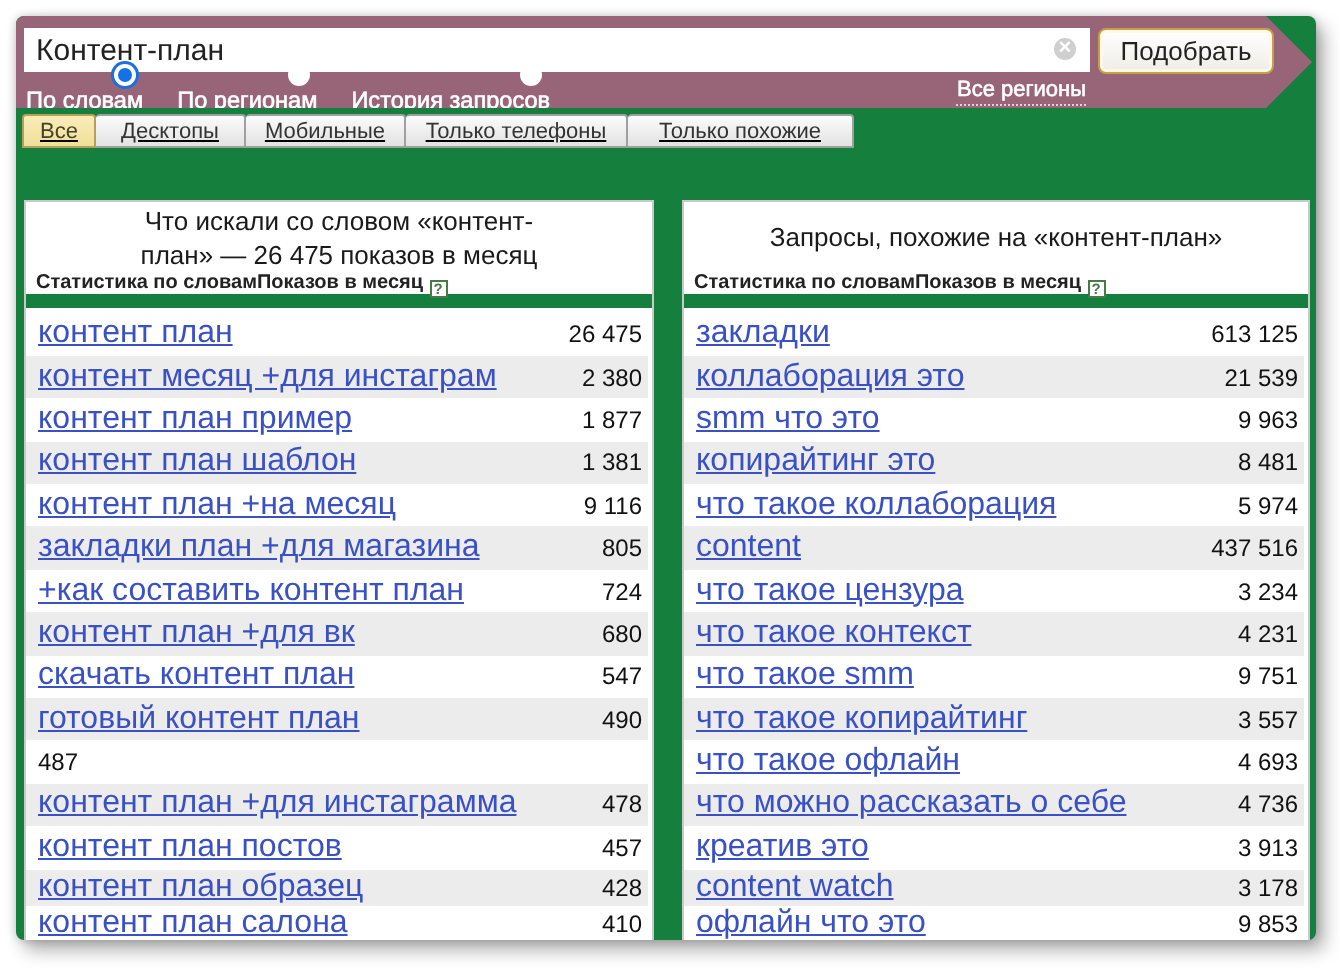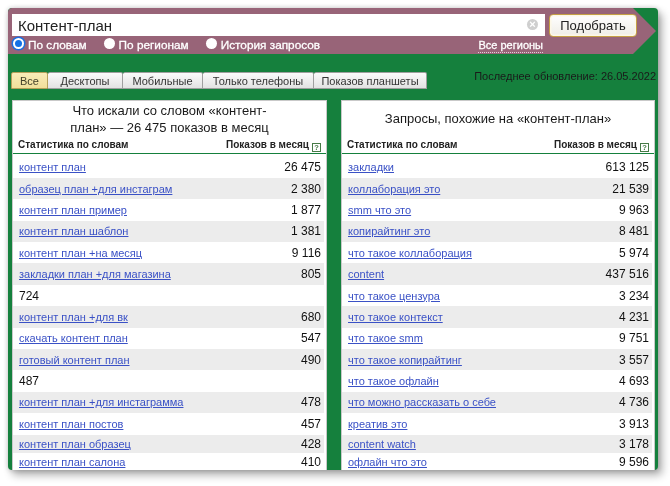--- a/index.html
+++ b/index.html
@@ -40,38 +40,38 @@
     background:linear-gradient(#ffffff, #efede6);
     box-shadow: inset 0 0 0 1.5px #fdf8e7;
     font-family:"Liberation Sans", sans-serif;
     font-size:13px; color:#222; cursor:pointer;
   }
   .radio-row {
     position:absolute; left:5px; top:28px; height:17px; right:0;
     display:flex; align-items:center;
     color:#ffffff; font-size:11.8px; -webkit-text-stroke:0.3px #ffffff;
   }
-  .radio-item { display:flex; align-items:flex-start; margin-right:17px; cursor:pointer; }
+  .radio-item { display:flex; align-items:flex-end; margin-right:17px; cursor:pointer;flex-direction:column; }
   .radio-circle {
     width:11px; height:11px; border-radius:50%; background:#ffffff; margin-right:4px;
     position:relative;
   }
   .radio-circle.checked { box-shadow: 0 0 0 1.5px #1d6fe0; }
   .radio-circle.checked:before {
     content:""; position:absolute; left:2px; top:2px; width:7px; height:7px;
     border-radius:50%; background:#1472e6;
   }
   .all-regions {
     position:absolute; right:113px; top:31px;
     color:#ffffff; font-size:11px; -webkit-text-stroke:0.3px #ffffff;
     border-bottom:1px dotted #e3d0da; cursor:pointer; line-height:13px;
   }
 
   
-  .tabs { position:absolute; left:3px; top:64px; height:18px; display:flex; }
+  .tabs { position:absolute; left:3px; top:49px; height:18px; display:flex;text-decoration:underline; }
   .tab {
     height:17px; border:1px solid #9f9f9f; border-left:none;
     background:linear-gradient(#fbfbfb, #e2e2e2);
     font-size:11px; color:#333; display:flex; align-items:center; justify-content:center;
     border-radius:2px 2px 0 0; cursor:pointer;
   }
   .tab:first-child { border-left:1px solid #9f9f9f; }
   .tab:nth-child(1) { width:37px; }
   .tab:nth-child(2) { width:75px; }
   .tab:nth-child(3) { width:80px; }
@@ -90,38 +90,38 @@
     position:absolute; top:92px; height:372px; width:315px;
     border:1px solid #c9c9c9; background:#ffffff;
   }
   .col-box.left  { left:4px; }
   .col-box.right { left:333px; width:314px; }
   .col-title {
     height:37px; display:flex; flex-direction:column; align-items:center; justify-content:center;
     font-size:13px; color:#1a1a1a; line-height:16.5px; text-align:center;
   }
   .col-head {
-    height:16px; display:flex; align-items:center; justify-content:space-between;
-    border-bottom:1px solid #15803d; padding:0 5px 2px 5px;
+    height:16px; display:flex; align-items:center; 
+    border-bottom:7px solid #15803d; padding:0 5px 2px 5px;
     font-size:10px; font-weight:bold; color:#222;
   }
   .col-head .right-part { display:flex; align-items:center; }
   .help-icon {
     width:9px; height:9px; border:1px solid #467a46; margin-left:3px;
     font-size:7.5px; line-height:7px; font-weight:bold; color:#467a46; text-align:center;
     background:#fff; cursor:pointer; position:relative; top:2.5px;
   }
   .rows { margin-right:2px; margin-top:2.5px; }
   .row {
     height:21.4px; display:flex; align-items:center; justify-content:space-between;
     padding:0 3px 0 6px;
   }
   .row:nth-child(14), .row:nth-child(15) { height:18px; }
   .row.alt { background:#ececec; }
-  .row a { color:#3a51c6; text-decoration:underline; cursor:pointer; white-space:nowrap; font-size:11px; }
+  .row a { color:#3a51c6; text-decoration:underline; cursor:pointer; white-space:nowrap; font-size:16px; }
   .row .cnt { color:#111; white-space:nowrap; font-size:12px; }
 </style>
 </head>
 <body>
 
 <div class="card">
 
   <div class="band">
     <input class="search-input" type="text" value="Контент-план" style="">
     <span class="clear-icon"></span>
@@ -141,62 +141,62 @@
   </span>
       </div>
     <span class="all-regions">Все регионы</span>
   </div>
 
   <div class="tabs">
       <div class="tab active">Все</div>
       <div class="tab">Десктопы</div>
       <div class="tab">Мобильные</div>
       <div class="tab">Только телефоны</div>
-      <div class="tab">Показов планшеты</div>
+      <div class="tab">Только похожие</div>
     </div>
-  <div class="last-update">Последнее обновление: 26.05.2022</div>
 
   <div class="col-box left">
     <div class="col-title">
         <div>Что искали со словом «контент-</div>
         <div>план» — 26 475 показов в месяц</div>
       </div>
     <div class="col-head">
       <span>Статистика по словам</span>
       <span class="right-part">
         <span>Показов в месяц</span>
         <span class="help-icon">?</span>
       </span>
     </div>
     <div class="rows">
         <div class="row">
     <a>контент план</a>
     <span class="cnt">26 475</span>
   </div>
         <div class="row alt">
-    <a>образец план +для инстаграм</a>
+    <a>контент месяц +для инстаграм</a>
     <span class="cnt">2 380</span>
   </div>
         <div class="row">
     <a>контент план пример</a>
     <span class="cnt">1 877</span>
   </div>
         <div class="row alt">
     <a>контент план шаблон</a>
     <span class="cnt">1 381</span>
   </div>
         <div class="row">
     <a>контент план +на месяц</a>
     <span class="cnt">9 116</span>
   </div>
         <div class="row alt">
     <a>закладки план +для магазина</a>
     <span class="cnt">805</span>
   </div>
         <div class="row">
+    <a>+как составить контент план</a>
     <span class="cnt">724</span>
   </div>
         <div class="row alt">
     <a>контент план +для вк</a>
     <span class="cnt">680</span>
   </div>
         <div class="row">
     <a>скачать контент план</a>
     <span class="cnt">547</span>
   </div>
@@ -289,18 +289,18 @@
         <div class="row">
     <a>креатив это</a>
     <span class="cnt">3 913</span>
   </div>
         <div class="row alt">
     <a>content watch</a>
     <span class="cnt">3 178</span>
   </div>
         <div class="row">
     <a>офлайн что это</a>
-    <span class="cnt">9 596</span>
+    <span class="cnt">9 853</span>
   </div>
       </div>
   </div>
 
 </div>
 
 </body></html>

